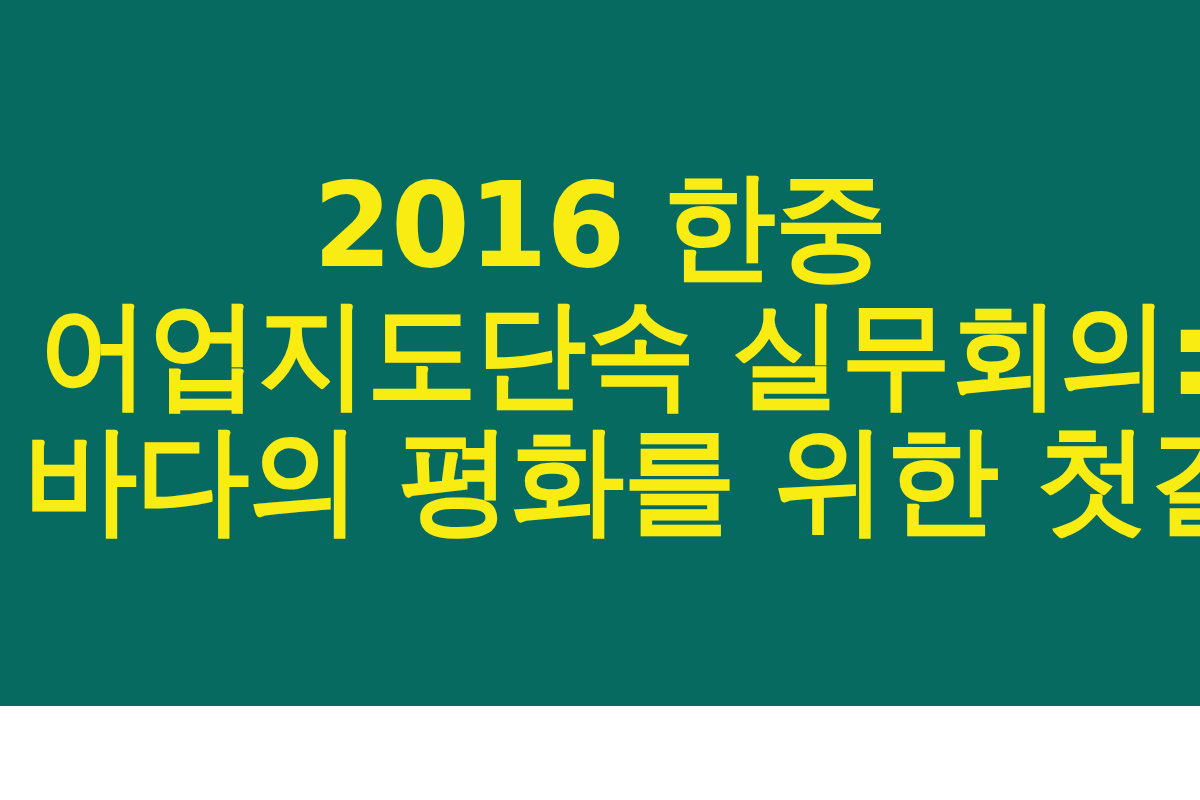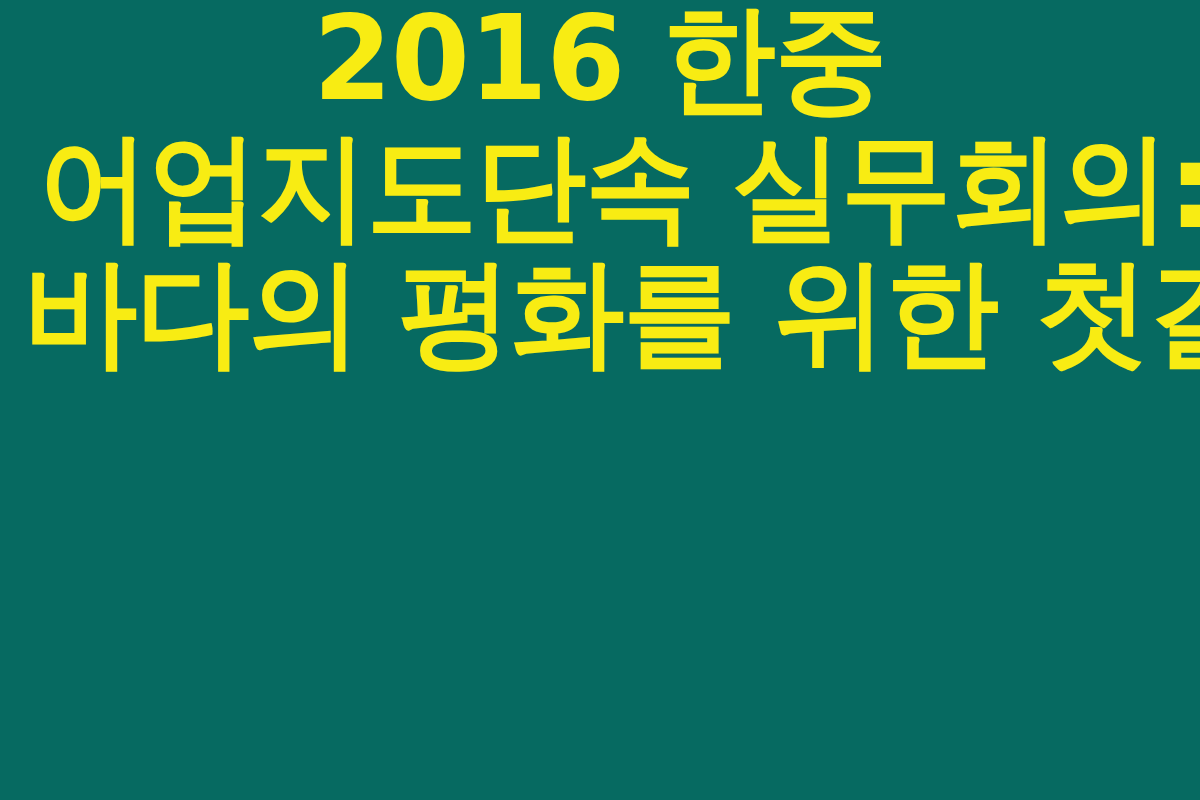--- a/index.html
+++ b/index.html
@@ -9,25 +9,26 @@
   body {
     width: 1200px;
     height: 800px;
     overflow: hidden;
     font-family: "DejaVu Sans", "Liberation Sans", sans-serif;
   }
 
   #poster {
     position: relative;
     width: 1200px;
-    height: 800px;
+    height: 706px;
     box-sizing: border-box;
     display: flex;
     flex-direction: column;
     align-items: center;
+    justify-content: center;
   }
 
   #title-block {
     width: 1200px;
     display: flex;
     flex-direction: column;
     align-items: center;
     justify-content: center;
     
     margin-top: -5px;

